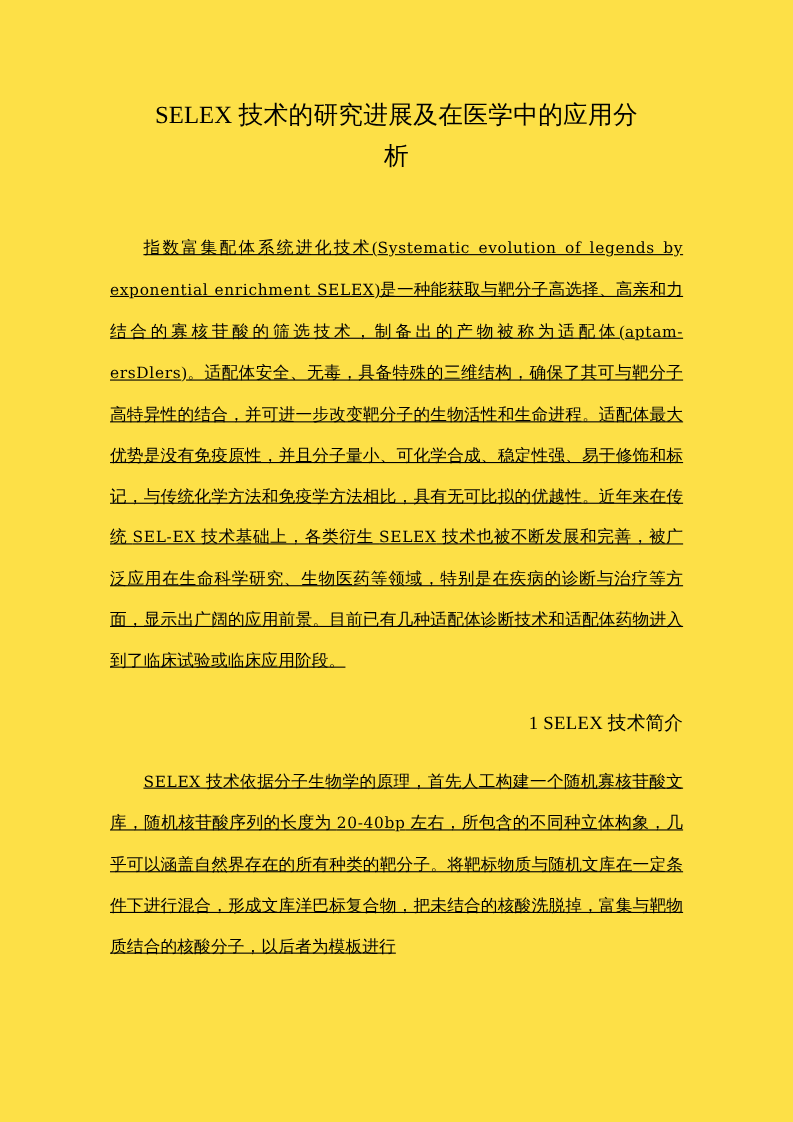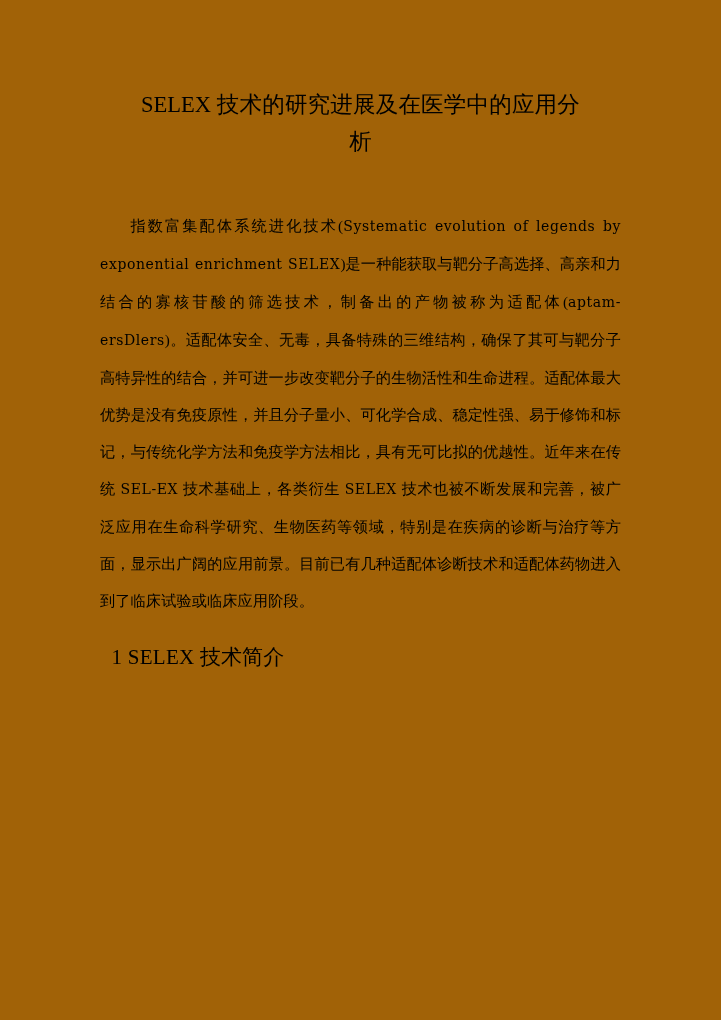--- a/index.html
+++ b/index.html
@@ -5,21 +5,21 @@
 <style>
   html, body {
     margin: 0;
     padding: 0;
     background: #ffffff;
   }
   .page {
     position: relative;
     width: 721px;
     height: 1020px;
-    background: #a16207;
+    background: #fde047;
     overflow: hidden;
     font-family: "Liberation Serif", "DejaVu Serif", serif;
     color: #000000;
     -webkit-font-smoothing: antialiased;
   }
   .content {
     position: absolute;
     left: 100px;
     top: 0;
     width: 521px;
@@ -45,43 +45,44 @@
   
   .para {
     margin: 0;
     font-size: 15.2px;
     line-height: 37px;
     text-align: justify;
     text-justify: inter-ideograph;
     text-align-last: left;
     letter-spacing: 0.1px;
     word-spacing: 0.5px;
+    text-decoration: underline;
   }
   .para.indent {
     text-indent: 2em;
   }
   .para .lat {
     font-family: "DejaVu Serif", "Liberation Serif", serif;
     font-size: 14px;
     letter-spacing: 0.6px;
   }
 
   
   .gap-intro { height: 47px; }
   .gap-heading { height: 20px; }
   .gap-after-h1 { height: 7px; }
   .gap-after-h2 { height: 9px; }
 
   
   .heading {
     margin: 0;
-    font-size: 21px;
+    font-size: 17px;
     line-height: 37px;
     font-weight: normal;
-    text-align: left;
+    text-align: right;
     text-indent: 0.55em;
     letter-spacing: 0.1px;
   }
   .heading .lat {
     font-family: "Liberation Serif", "DejaVu Serif", serif;
     letter-spacing: 0.3px;
   }
 </style>
 </head>
 <body>
@@ -97,15 +98,16 @@
 
     <div class="gap-heading"></div>
 
     <h2 class="heading"><span>1</span><span class="lat">&nbsp;</span><span class="lat">SELEX</span><span> 技术简介</span></h2>
 
     <div class="gap-after-h1"></div>
 
 
     <div class="gap-after-h2"></div>
 
+    <p class="para indent"><span class="lat">SELEX</span><span> 技术依据分子生物学的原理，首先人工构建一个随机寡核苷酸文库，随机核苷酸序列的长度为 </span><span class="lat">20-40bp</span><span> 左右，所包含的不同种立体构象，几乎可以涵盖自然界存在的所有种类的靶分子。将靶标物质与随机文库在一定条件下进行混合，形成文库洋巴标复合物，把未结合的核酸洗脱掉，富集与靶物质结合的核酸分子，以后者为模板进行</span></p>
 
   </div>
 </div>
 
 </body></html>

